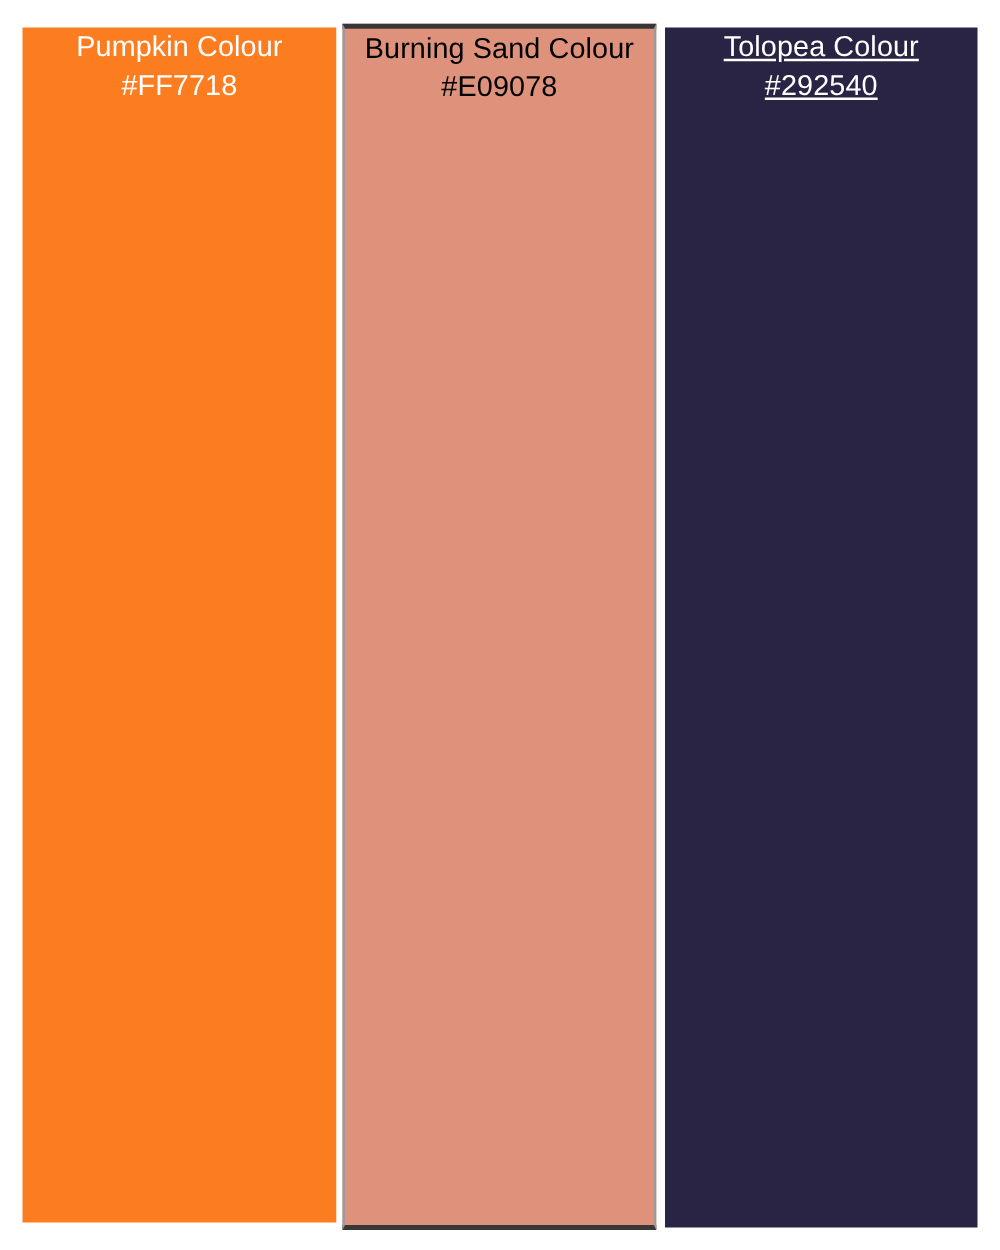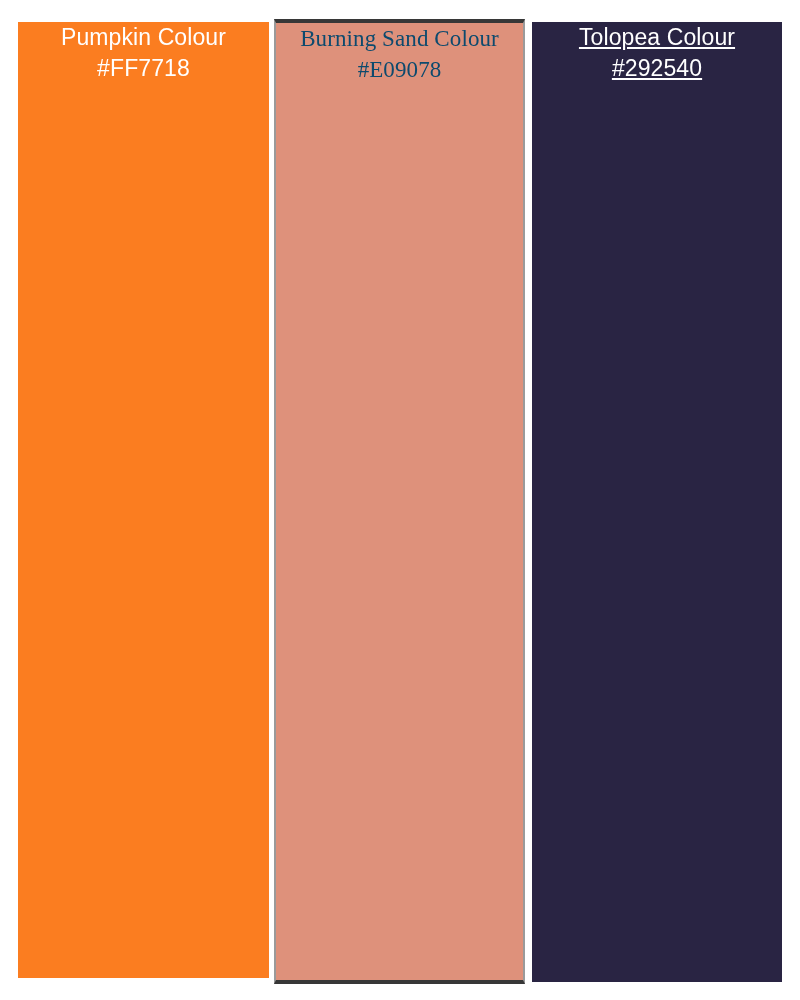--- a/index.html
+++ b/index.html
@@ -79,21 +79,21 @@
 <body style="background-color: rgb(255, 255, 255);">
 
 <div class="palette-canvas">
 
   <div class="swatch swatch-pumpkin" style="background-color: rgb(251, 125, 32);">
     <div class="swatch-label" style="color: rgb(255, 255, 255);">Pumpkin Colour
 #FF7718</div>
   </div>
 
   <div class="swatch swatch-sand" style="background-color: rgb(222, 145, 123);">
-    <div class="swatch-label" style="color: #0c4a6e; font-family: Liberation Serif, serif;">Burning Sand Colour
+    <div class="swatch-label" style="color: #000000;">Burning Sand Colour
 #E09078</div>
   </div>
 
   <div class="swatch swatch-tolopea" style="background-color: rgb(41, 36, 67);">
     <div class="swatch-label" style="color: rgb(255, 255, 255); text-decoration: underline;">Tolopea Colour
 #292540</div>
   </div>
 
 </div>
 

